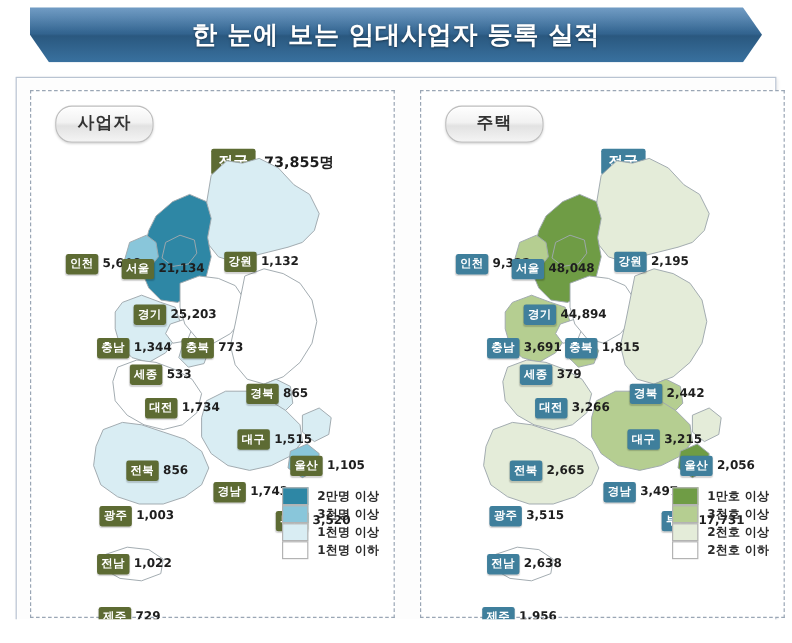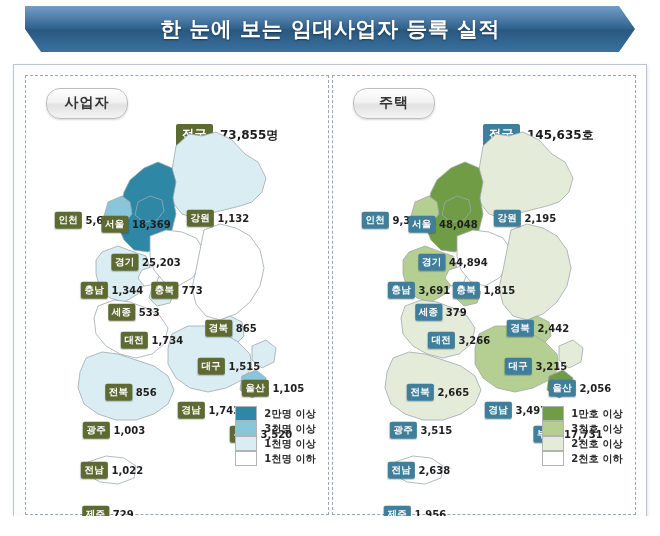--- a/index.html
+++ b/index.html
@@ -35,21 +35,21 @@
   .card {
     position:absolute; left:13px; top:64px; width:634px; height:462px;
     background:#fdfdfd;
     border:1px solid #b9c4d2;
     box-shadow: 0 0 0 1px #ffffff inset, 1px 1px 3px rgba(0,0,0,.10);
   }
 
   
   .panel { position:absolute; top:10px; width:304px; height:440px; border:1px dashed #9aa6b5; background:#fff; }
   .panel.left  { left:11px; }
-  .panel.right { left:318px; }
+  .panel.right { left:336px; }
 
   .panel-title {
     position:absolute; left:20px; top:12px;
     min-width:82px; padding:5px 16px 6px;
     border:1px solid #bdbdbd; border-radius:14px;
     background: linear-gradient(180deg,#fefefe 0%,#f2f2f2 45%,#e2e2e2 55%,#f4f4f4 100%);
     box-shadow: 0 1px 2px rgba(0,0,0,.16), 0 1px 0 #fff inset;
     font-size:14px; font-weight:bold; color:#333; text-align:center; letter-spacing:1px;
   }
 
@@ -122,21 +122,21 @@
             <path d="M76,256 L90,250 L100,258 L98,270 L86,276 L76,268 Z" class="region" fill="#d9edf3"></path>
             <path d="M60,248 L76,242 L92,244 L110,250 L128,256 L142,266 L148,280 L142,294 L128,304 L110,310 L90,310 L72,304 L58,294 L52,278 L54,262 Z" class="region" fill="#d9edf3"></path>
             <path d="M62,352 L80,346 L98,348 L110,356 L108,368 L92,374 L74,372 L60,364 Z" class="region" fill="#ffffff"></path>
           </svg>
           <div class="lbl" style="left: 60px; top: 110px;">
             <span class="nm" style="background: rgb(93, 107, 51);">인천</span>
             <span class="vl">5,646</span>
           </div>
           <div class="lbl" style="left: 110px; top: 114px;">
             <span class="nm" style="background: rgb(93, 107, 51);">서울</span>
-            <span class="vl">18,369</span>
+            <span class="vl">21,134</span>
           </div>
           <div class="lbl" style="left: 120px; top: 152px;">
             <span class="nm" style="background: rgb(93, 107, 51);">경기</span>
             <span class="vl">25,203</span>
           </div>
           <div class="lbl" style="left: 192px; top: 108px;">
             <span class="nm" style="background: rgb(93, 107, 51);">강원</span>
             <span class="vl">1,132</span>
           </div>
           <div class="lbl" style="left: 86px; top: 180px;">
@@ -208,21 +208,20 @@
           <div class="legend-row">
             <span class="legend-sw" style="background: rgb(255, 255, 255);"></span>
             <span class="legend-tx">1천명 이하</span>
           </div>
         </div>
       </div>
     <div class="panel right" id="panel-1">
         <div class="panel-title">주택</div>
         <div class="total right-t">
           <span class="tag" style="background: rgb(63, 127, 156);">전국</span>
-          <span class="val">145,635호</span>
         </div>
         <div class="map">
           <svg viewBox="0 0 304 406" preserveAspectRatio="xMidYMid meet">
             <path d="M150,36 L163,24 L176,26 L190,22 L206,30 L219,44 L232,52 L240,68 L236,82 L226,92 L214,96 L198,100 L182,104 L168,108 L156,104 L148,94 L144,78 L146,60 Z" class="region" fill="#e4ecd9"></path>
             <path d="M104,70 L118,58 L132,52 L146,58 L150,72 L147,88 L150,104 L146,120 L136,134 L122,142 L108,140 L98,130 L92,116 L94,98 L98,82 Z" class="region" fill="#6f9c45"></path>
             <path d="M112,92 L124,86 L136,90 L138,101 L131,110 L118,112 L109,105 Z" class="region" fill="#6f9c45"></path>
             <path d="M82,92 L96,86 L104,92 L106,104 L98,114 L86,114 L78,106 Z" class="region" fill="#b5ce91"></path>
             <path d="M76,142 L92,136 L108,142 L120,146 L124,158 L120,172 L112,184 L98,192 L84,188 L74,178 L70,164 L70,150 Z" class="region" fill="#b5ce91"></path>
             <path d="M116,160 L128,156 L134,164 L130,174 L118,176 L112,168 Z" class="region" fill="#ffffff"></path>
             <path d="M126,178 L140,174 L148,182 L144,193 L131,196 L123,188 Z" class="region" fill="#b5ce91"></path>

